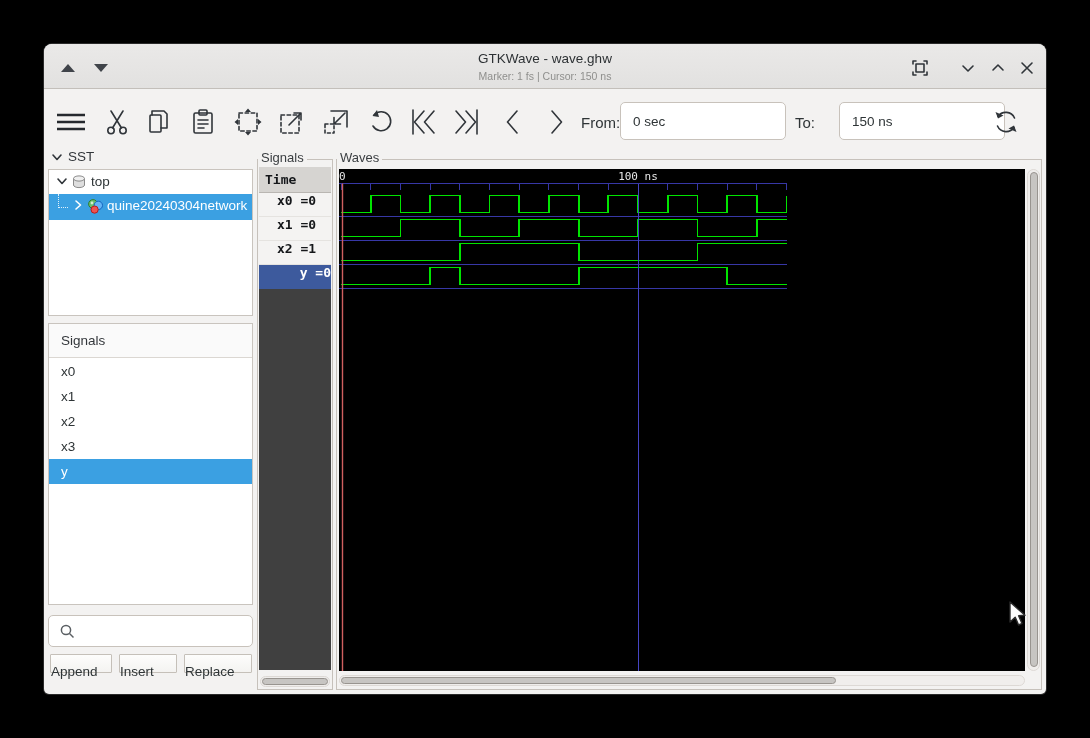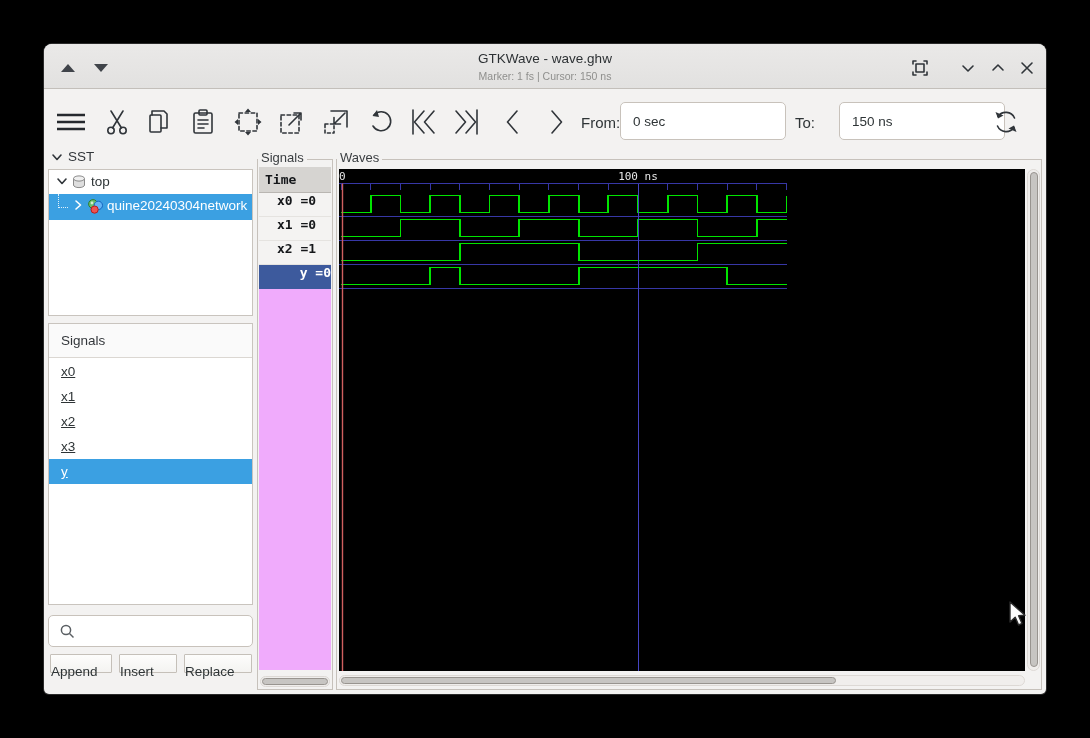--- a/index.html
+++ b/index.html
@@ -46,41 +46,41 @@
   .tree-row .t-label { position:absolute; top:4px; white-space:nowrap; }
   .guide { position:absolute; left:9px; top:0; width:10px; height:14px;
            border-left:1px dotted rgba(255,255,255,.85); border-bottom:1px dotted rgba(255,255,255,.85); }
 
   .list-box { left:4px; top:279px; width:205px; height:282px; overflow:hidden; }
   .list-header { position:absolute; left:0; top:0; width:100%; height:34px; background:#fafafa;
                  border-bottom:1px solid #dbd7d2; font-size:13.5px; color:#33373b;
                  line-height:34px; padding-left:12px; }
   .list-rows { position:absolute; left:0; top:35px; width:100%; }
   .list-row { width:100%; height:25px; line-height:25px; padding-left:12px;
-              font-size:13.5px; color:#2e3436;text-decoration:underline; }
+              font-size:13.5px; color:#2e3436; }
   .list-row.selected { background:#3ba0e2; color:#fff; }
 
   .search-box { position:absolute; left:4px; top:571px; width:205px; height:32px; background:#fff;
                 border:1px solid #c8c2bb; border-radius:5px; }
   .search-icon { position:absolute; left:10px; top:7px; }
   .search-input { position:absolute; left:30px; top:3px; width:168px; height:24px; border:none;
                   outline:none; font-size:13px; background:transparent; }
 
   .btn { position:absolute; top:610px; height:19px; background:linear-gradient(#fdfdfc,#f4f3f1);
          border:1px solid #c5c0b9; border-radius:1px; font-size:13.5px; color:#2e3436;
          text-align:left; line-height:34px; }
 
   
   .frame { position:absolute; border:1px solid #c6c1bb; background:#f3f2f1; }
   .frame-label { position:absolute; font-size:13px; color:#3a3e41; background:#f3f2f1;
                  padding:0 3px; z-index:3; }
 
   
   .mid-frame { left:213px; top:115px; width:76px; height:531px; }
-  .mid-content { position:absolute; left:1px; top:7px; width:72px; height:503px; background:#f0abfc; }
+  .mid-content { position:absolute; left:1px; top:7px; width:72px; height:503px; background:#404040; }
   .time-header { position:absolute; left:0; top:0; width:72px; height:26px; background:#d6d4d1;
                  border-bottom:1px solid #b9b6b2; font:600 13px "DejaVu Sans Mono",monospace;
                  color:#15171a; line-height:25px; padding-left:6px; }
   .sig-rows { position:absolute; left:0; top:26px; width:72px; }
   .sig-row { width:100%; height:24px; line-height:24px; padding-left:18px; white-space:pre;
              font:600 13px "DejaVu Sans Mono",monospace; color:#15171a;
              border-bottom:1px solid #e5e3e0; background:#f4f3f2; }
   .sig-row.selected { background:#3d5a9d; color:#fff; border-bottom-color:#3d5a9d;text-align:right; }
 
   

